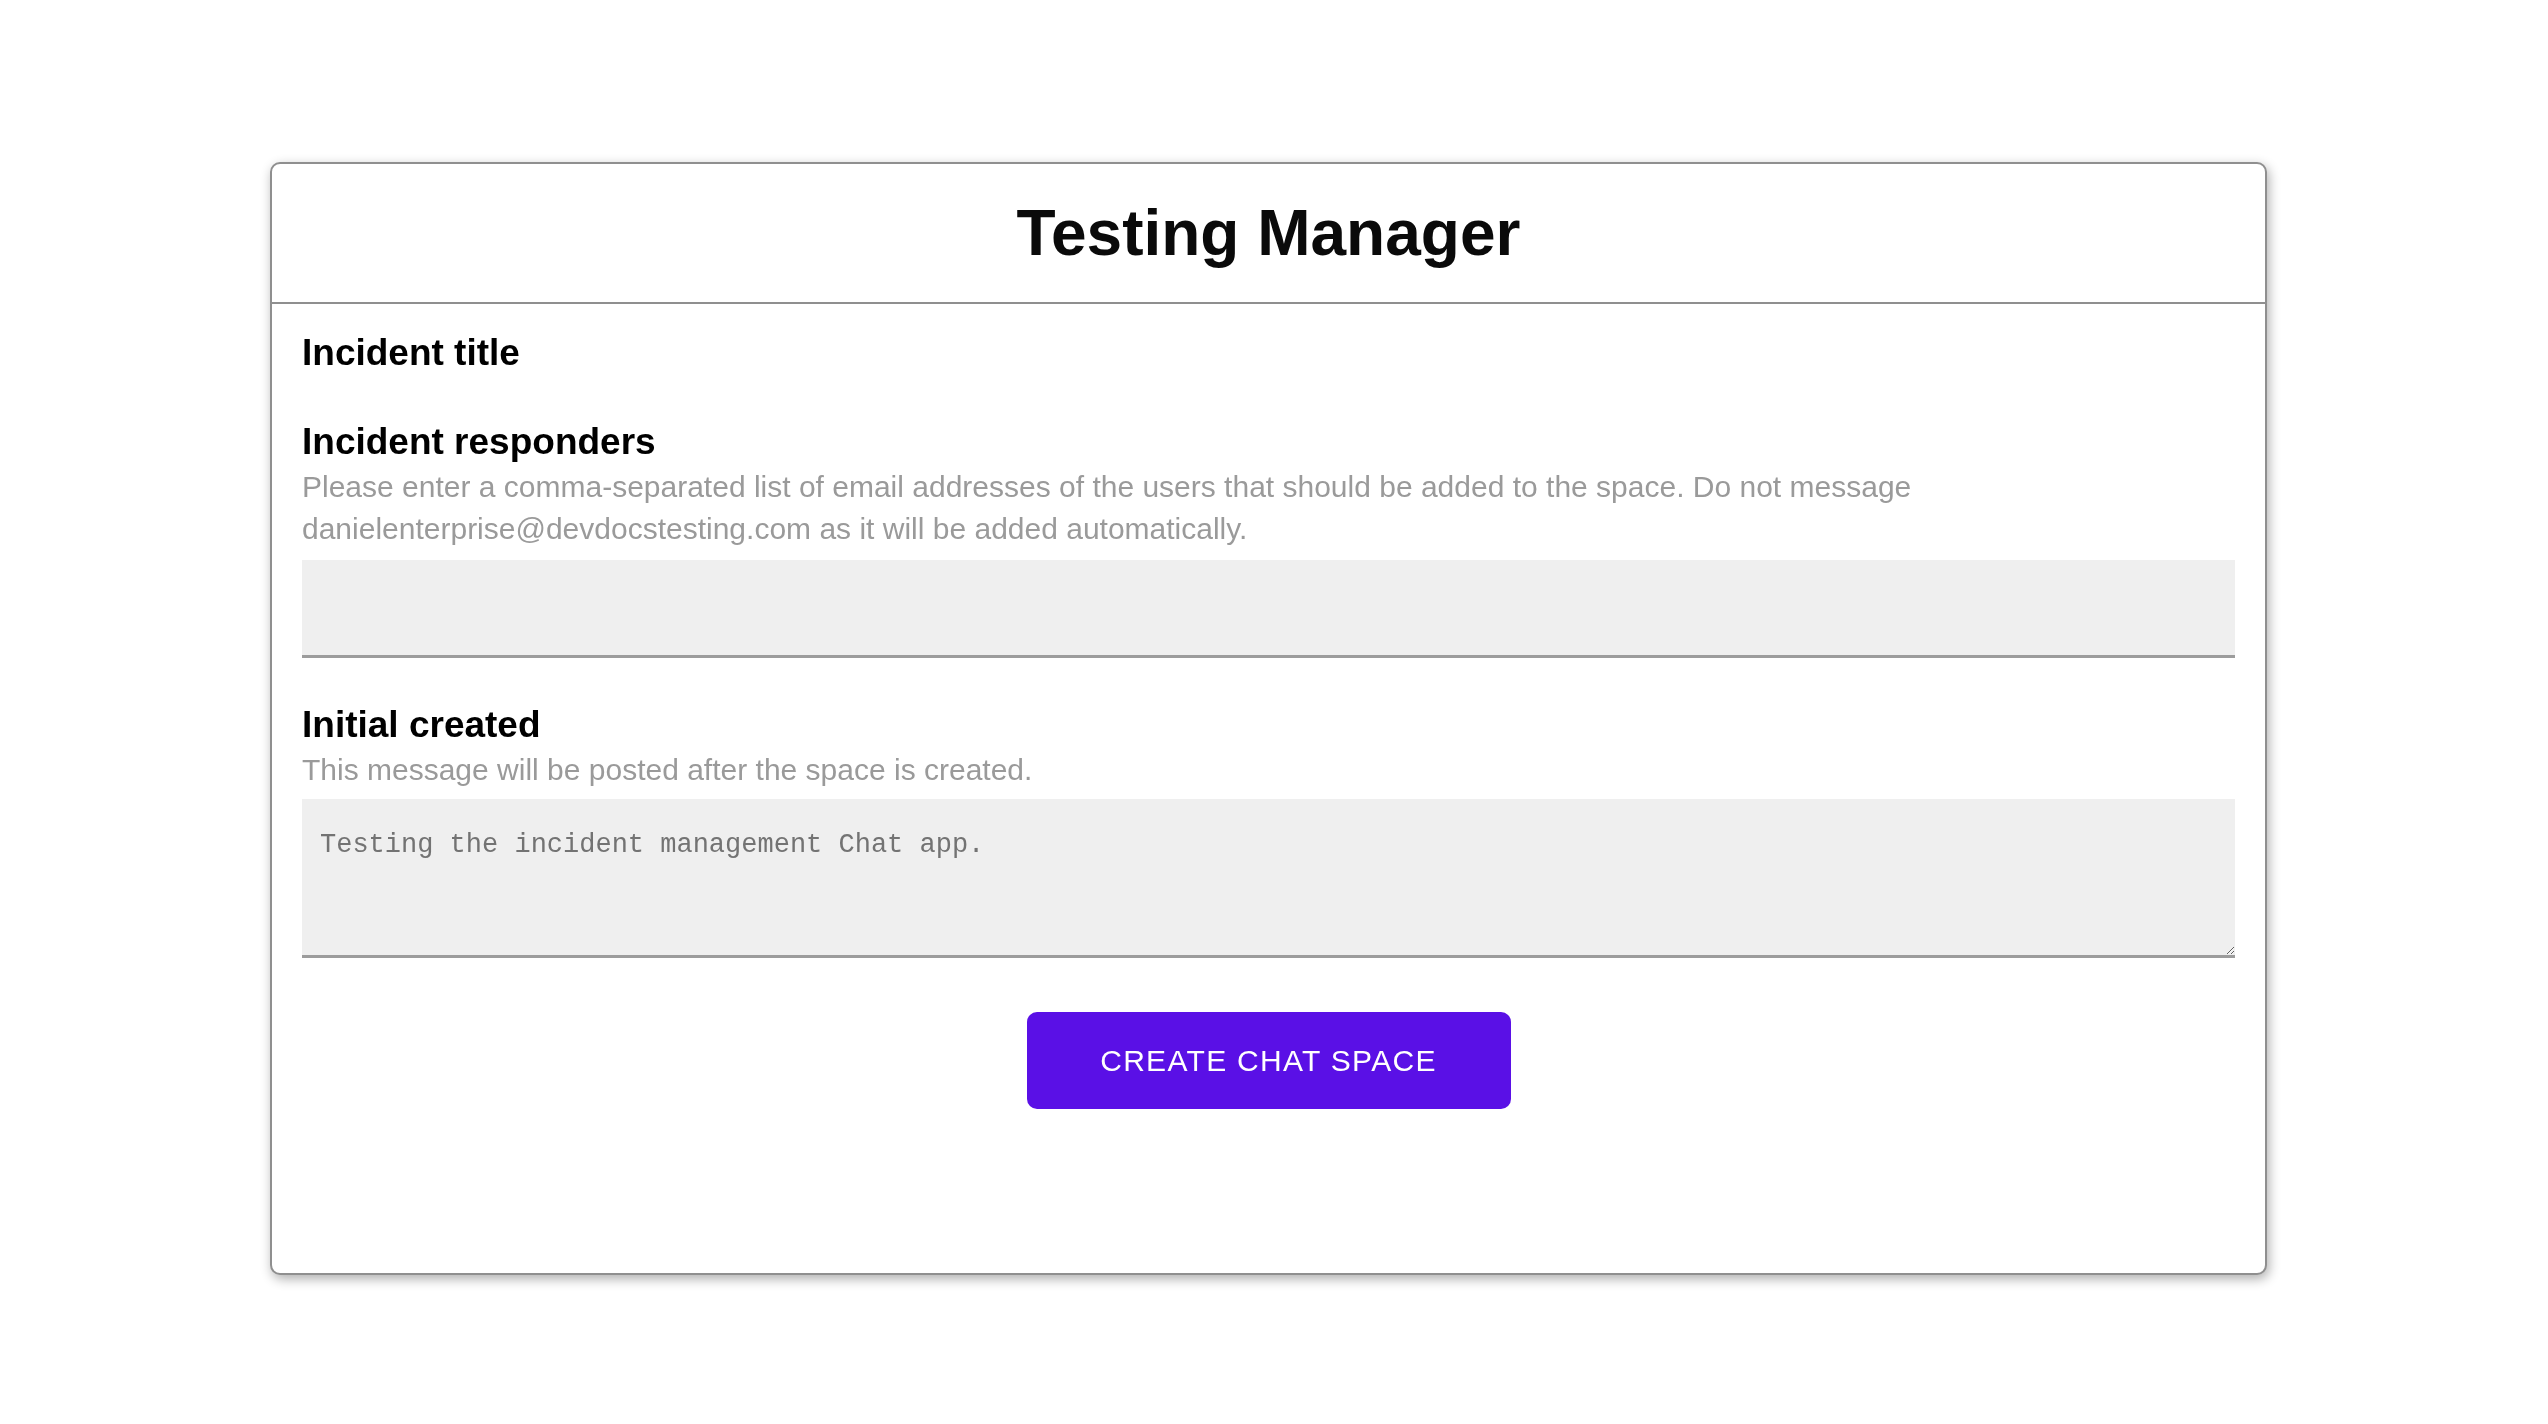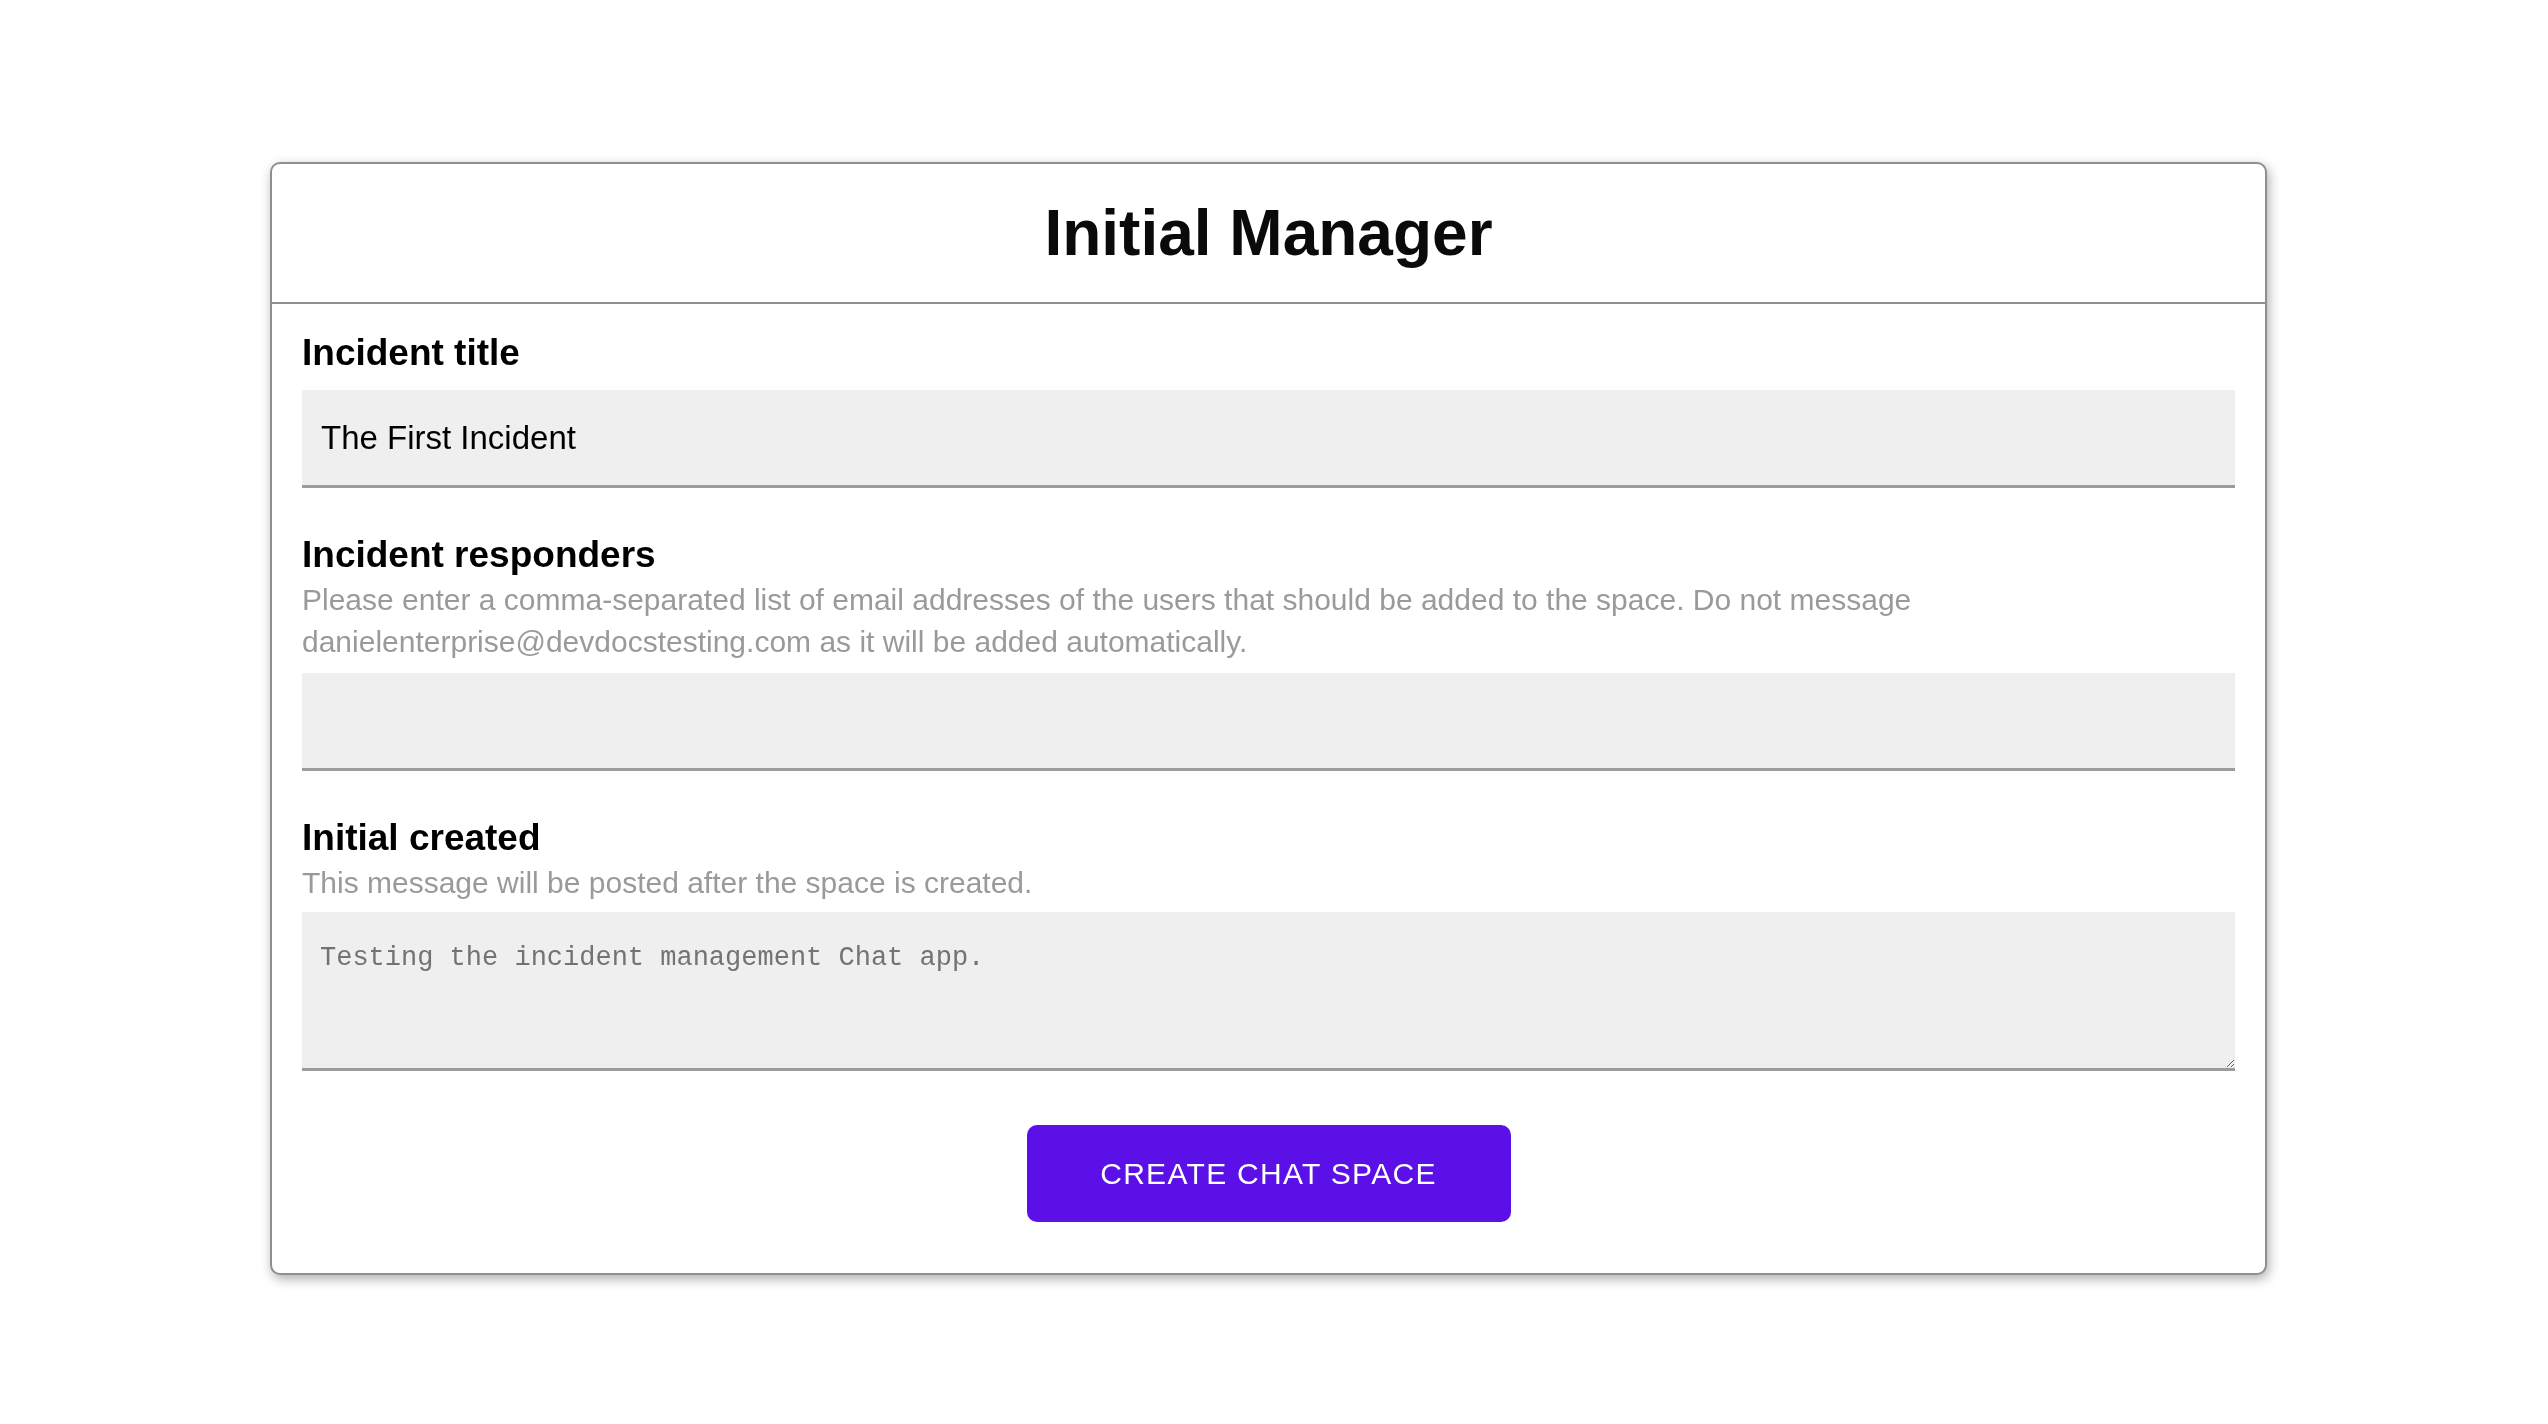--- a/index.html
+++ b/index.html
@@ -104,28 +104,27 @@
     cursor: pointer;
   }
 </style>
 </head>
 <body>
 
 <div class="page">
   <div class="card">
 
     <div class="card-header">
-      <h1>Initial Manager</h1>
+      <h1>Testing Manager</h1>
     </div>
 
     <div class="card-body">
 
       <div class="field">
         <div class="field-label">Incident title</div>
-        <input type="text" class="text-input" value="The First Incident" style="">
       </div>
 
       <div class="field">
         <div class="field-label">Incident responders</div>
         <div class="field-helper">Please enter a comma-separated list of email addresses of the users that should be added to the space. Do not message danielenterprise@devdocstesting.com as it will be added automatically.</div>
         <input type="text" class="text-input after-helper" value="" style="">
       </div>
 
       <div class="field">
         <div class="field-label">Initial created</div>

